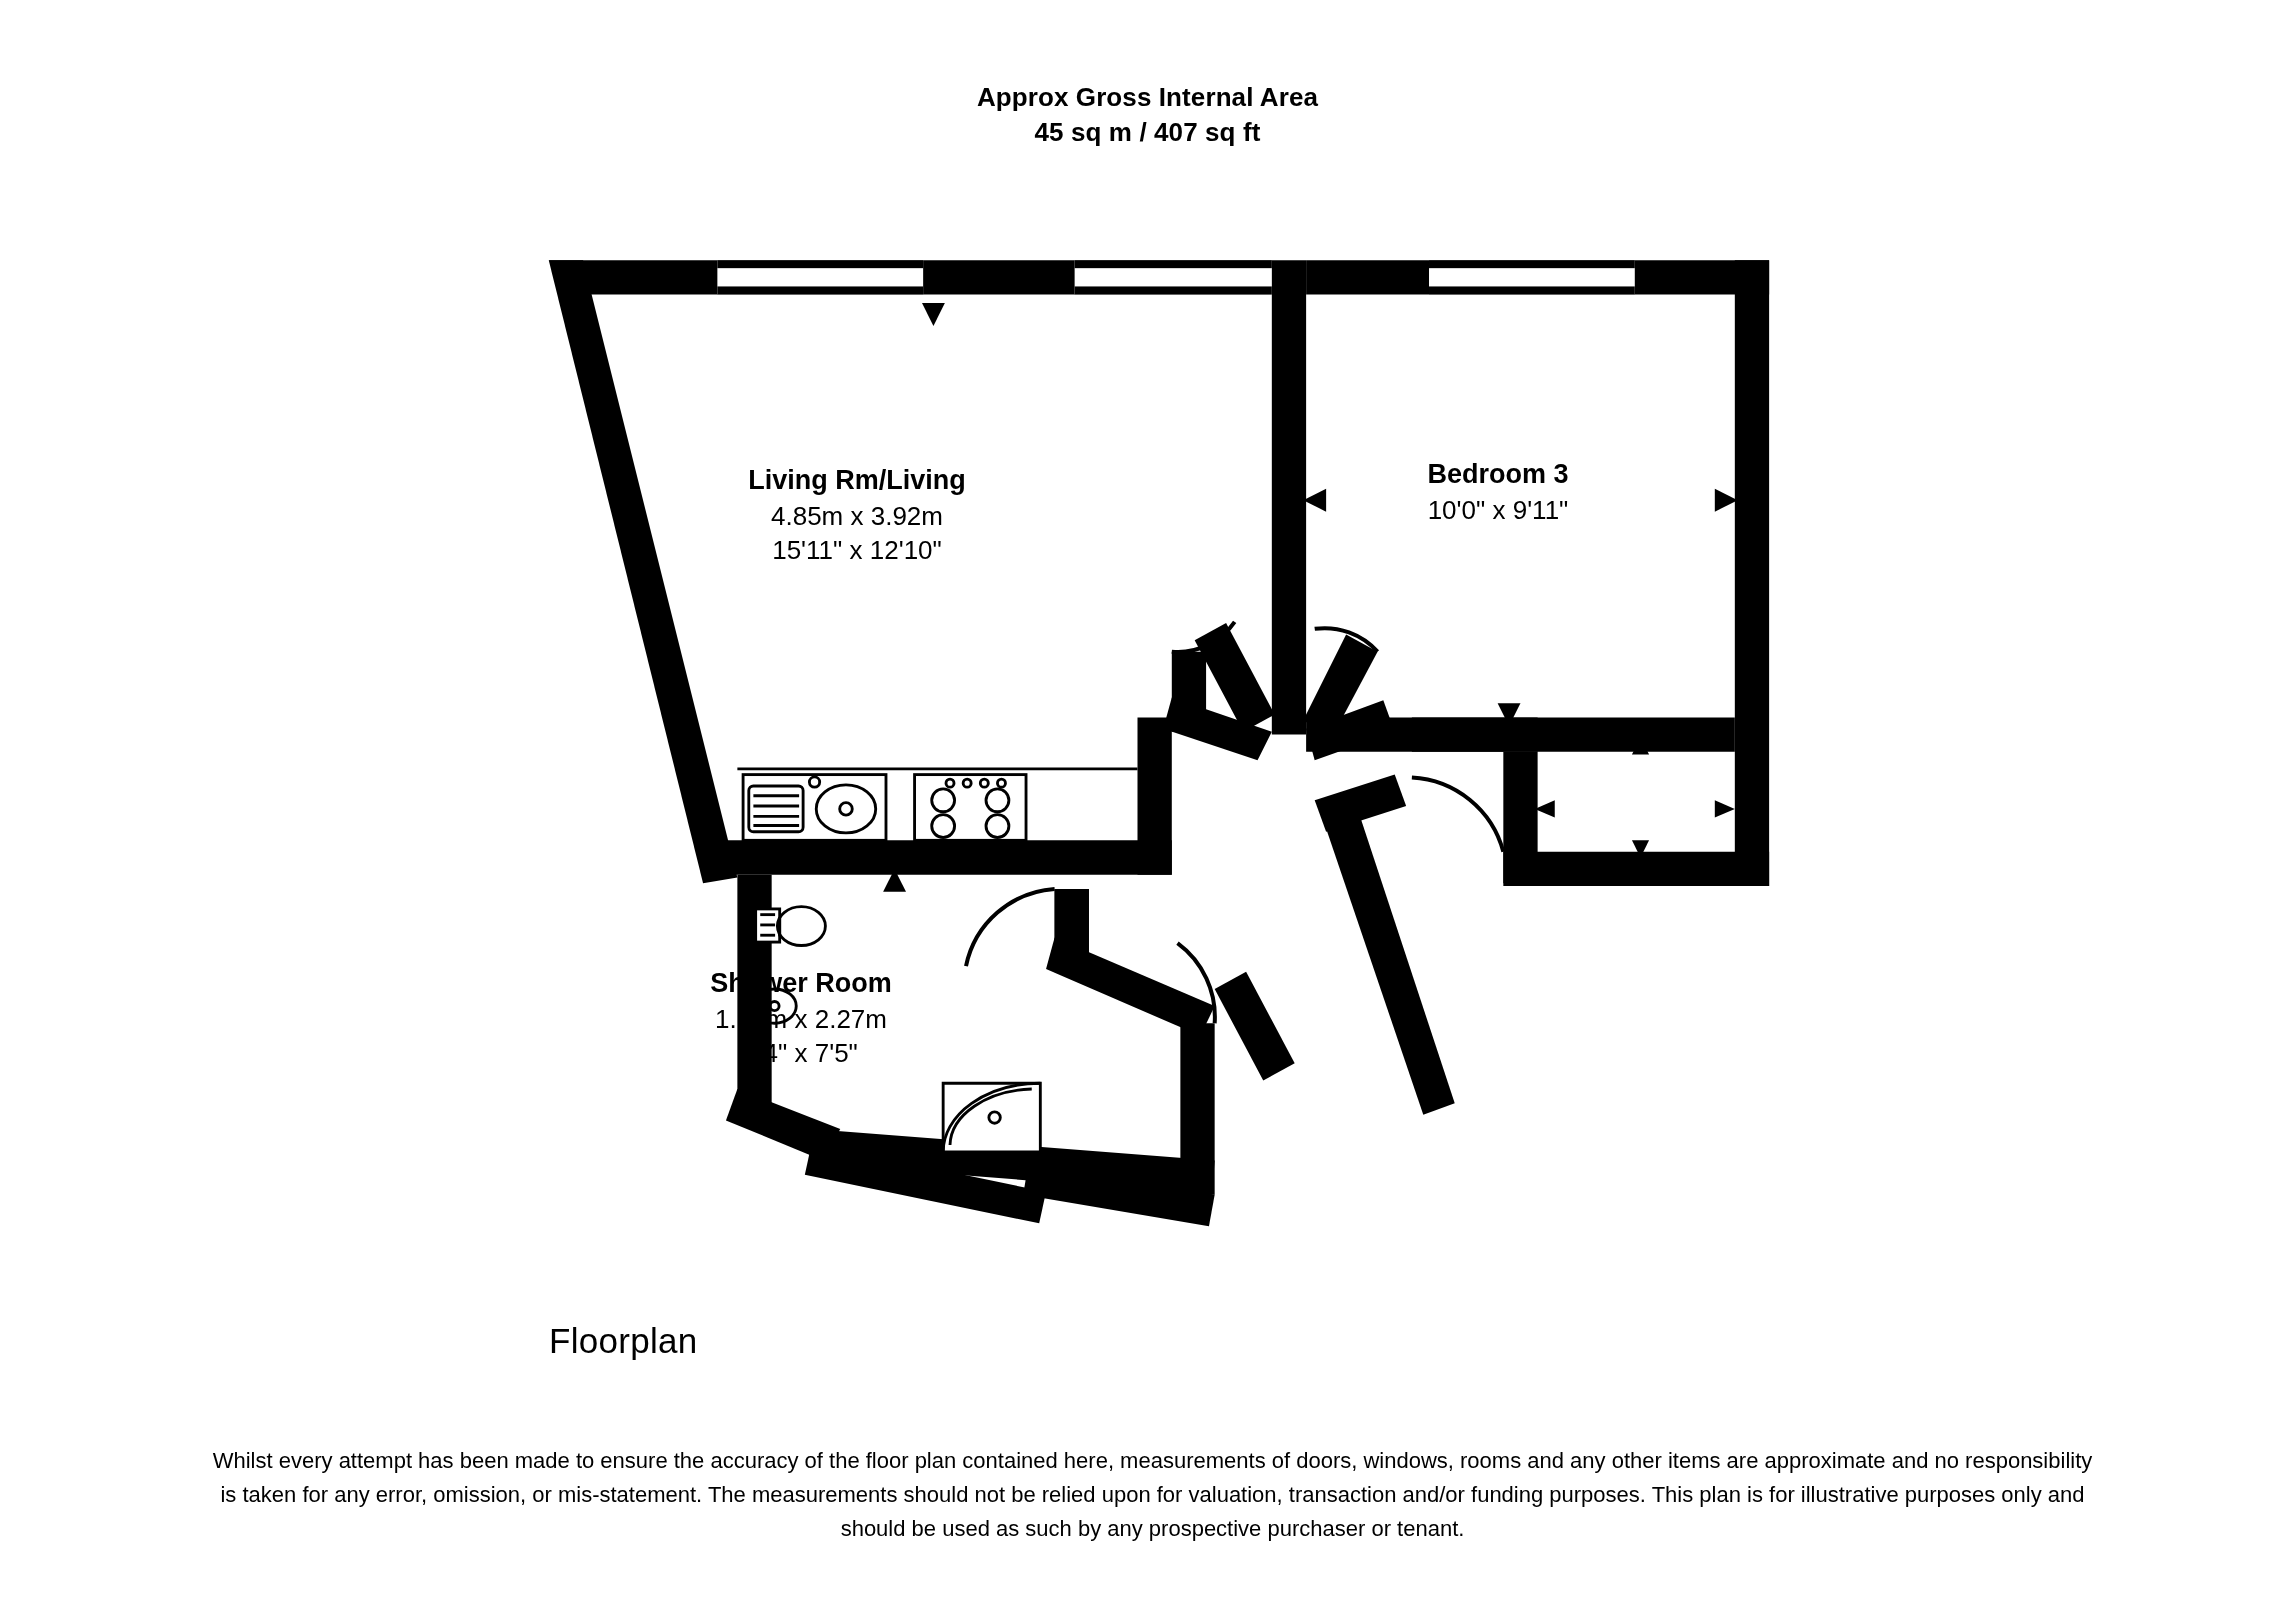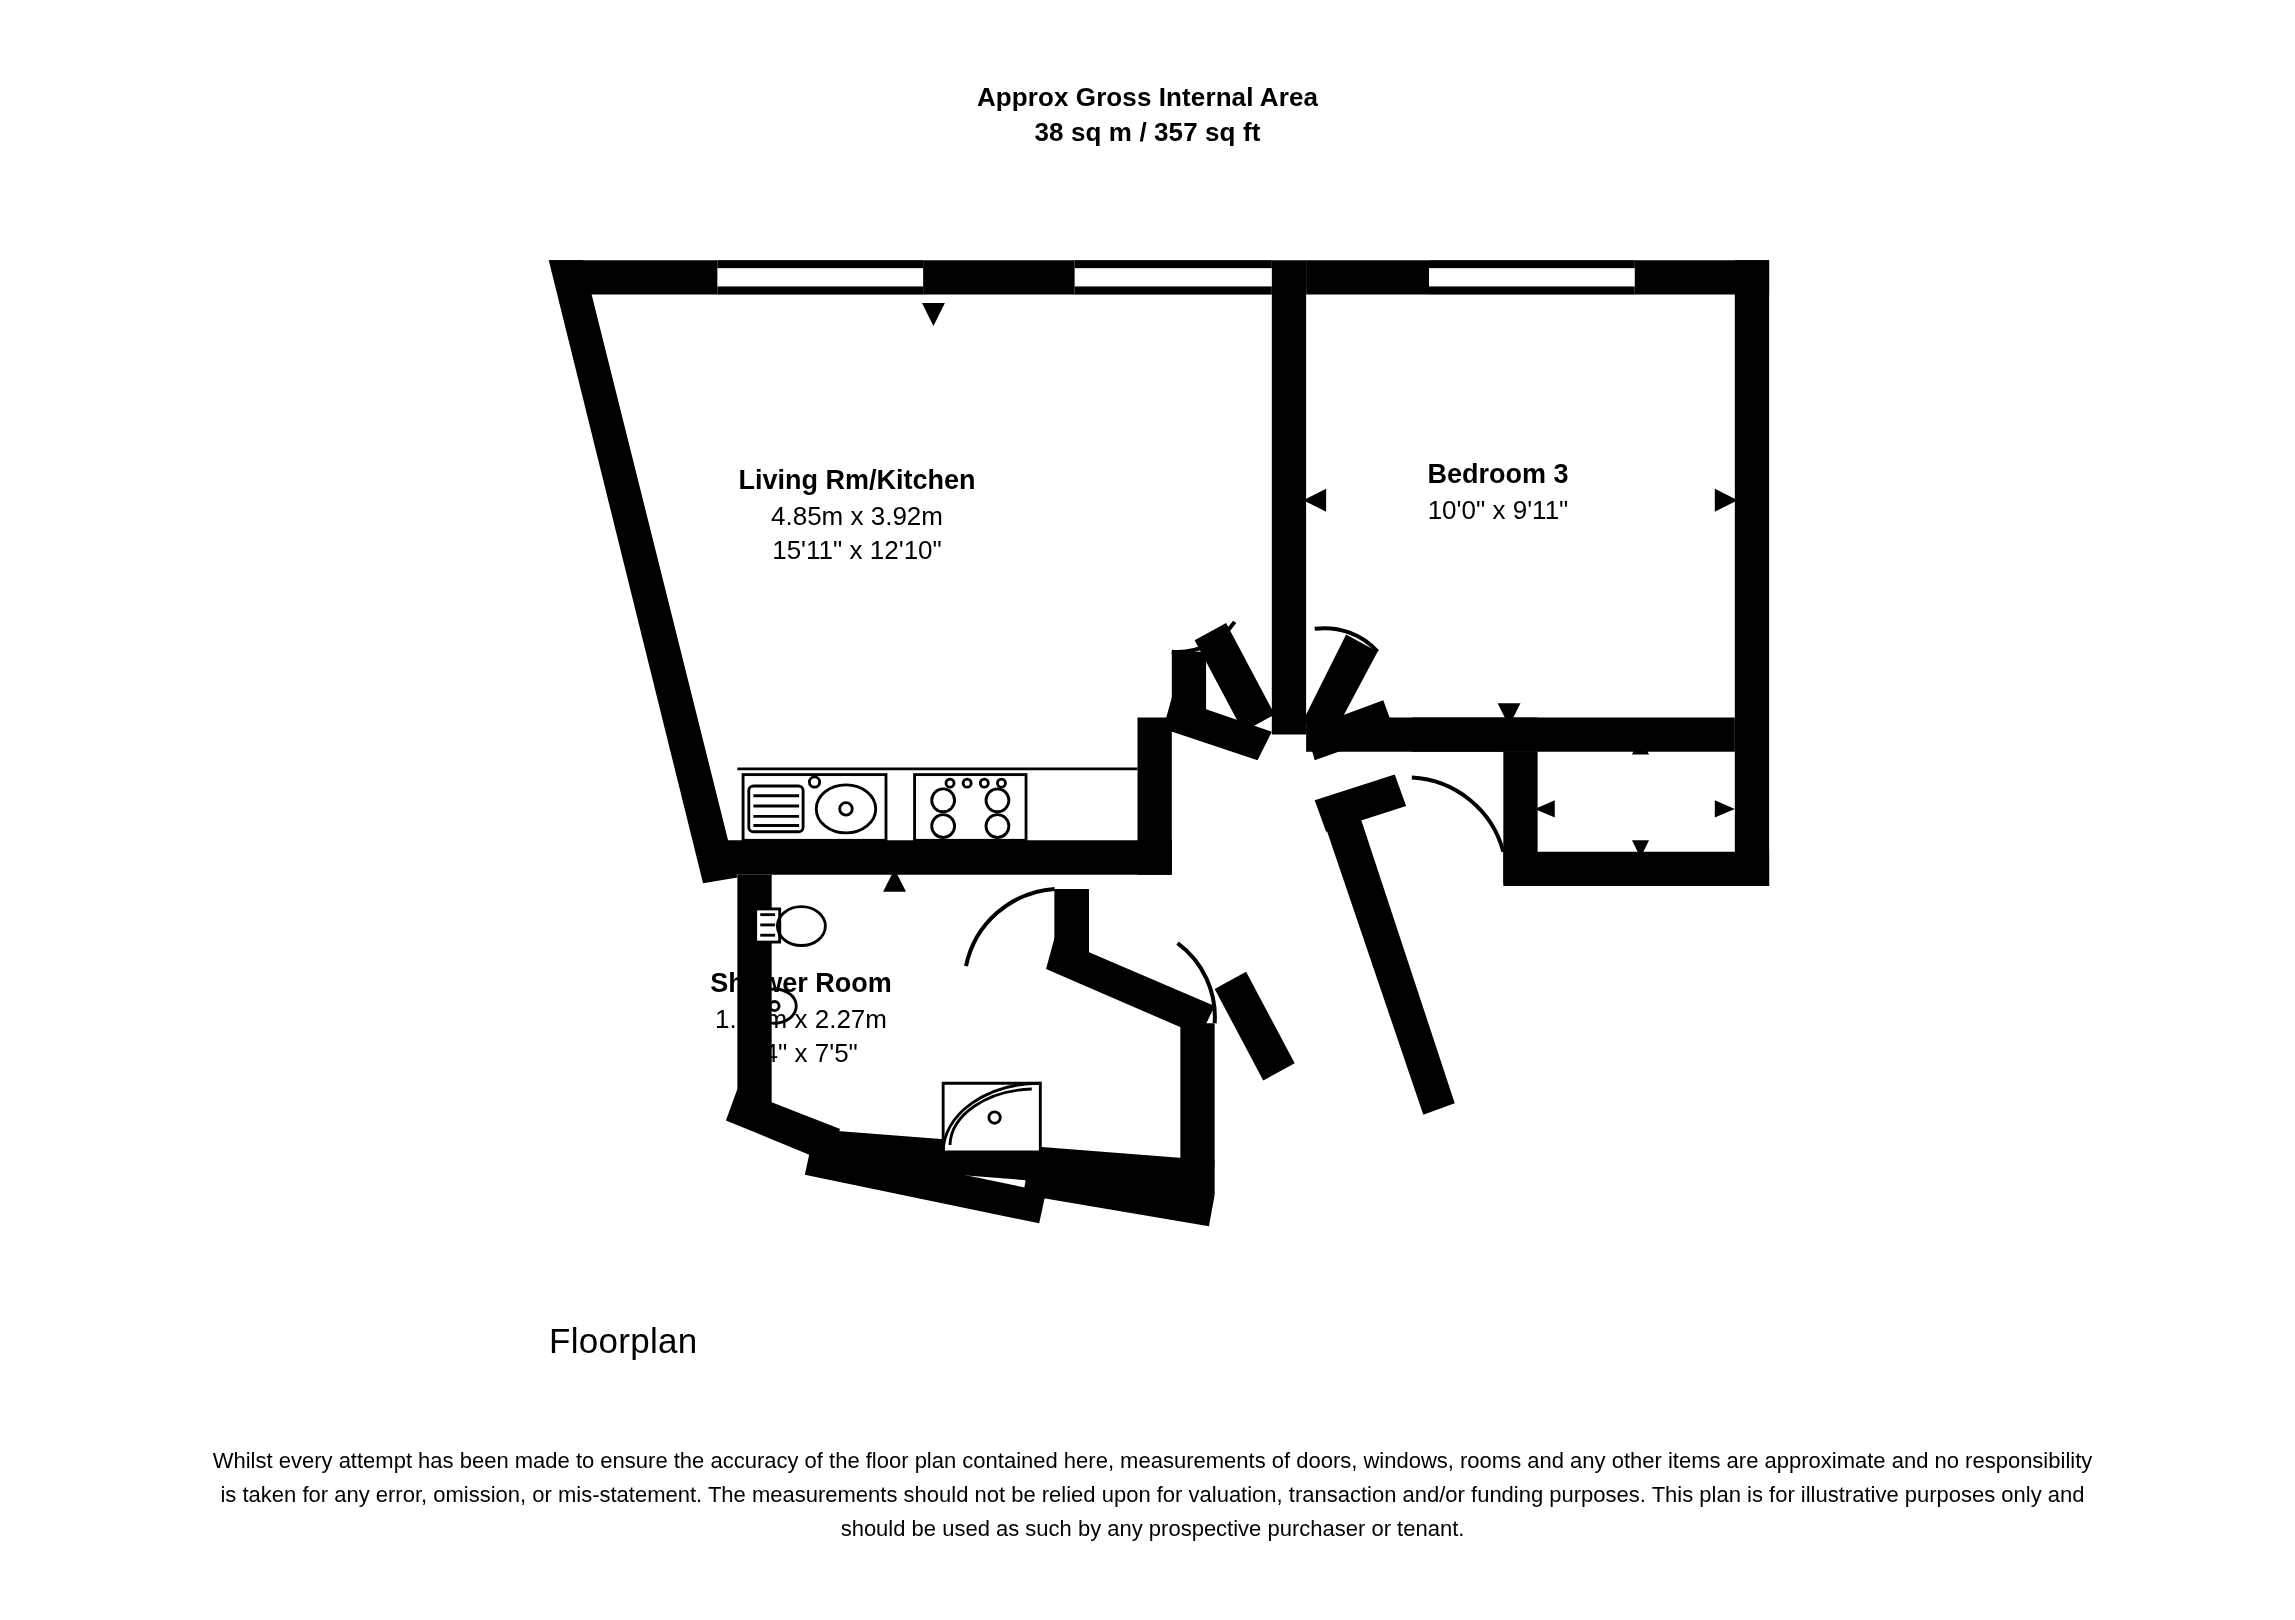--- a/index.html
+++ b/index.html
@@ -94,21 +94,21 @@
     line-height: 1.55;
   }
 </style>
 </head>
 <body>
 
 <div class="page">
 
   <div class="header">
     <div class="line">Approx Gross Internal Area</div>
-    <div class="line">38 sq m / 357 sq ft</div>
+    <div class="line">45 sq m / 407 sq ft</div>
   </div>
 
   <div class="plan">
     <svg width="2295" height="1372" viewBox="0 0 4015 2400" xmlns="http://www.w3.org/2000/svg">
 
       <g fill="#000000">
 
         <path d="M 960 455 L 2225 455 L 2225 515 L 1020 515 Z"></path>
 
         <path d="M 960 455 L 1020 455 L 1290 1535 L 1230 1545 Z"></path>
@@ -243,21 +243,21 @@
           <path d="M 1650 1895 L 1820 1895 L 1820 2015 L 1650 2015 Z" fill="#ffffff"></path>
           <path d="M 1820 1895 A 170 120 0 0 0 1650 2015"></path>
           <path d="M 1805 1905 A 150 100 0 0 0 1662 2003"></path>
           <circle cx="1740" cy="1955" r="10"></circle>
         </g>
       </g>
     </svg>
   </div>
 
   <div class="room-label" id="label-living">
-    <div class="name">Living Rm/Kitchen</div>
+    <div class="name">Living Rm/Living</div>
     <div class="dim">4.85m x 3.92m</div>
     <div class="dim">15'11" x 12'10"</div>
   </div>
 
   <div class="room-label" id="label-bedroom">
     <div class="name">Bedroom 3</div>
     <div class="dim">10'0" x 9'11"</div>
   </div>
 
   <div class="room-label" id="label-shower">

